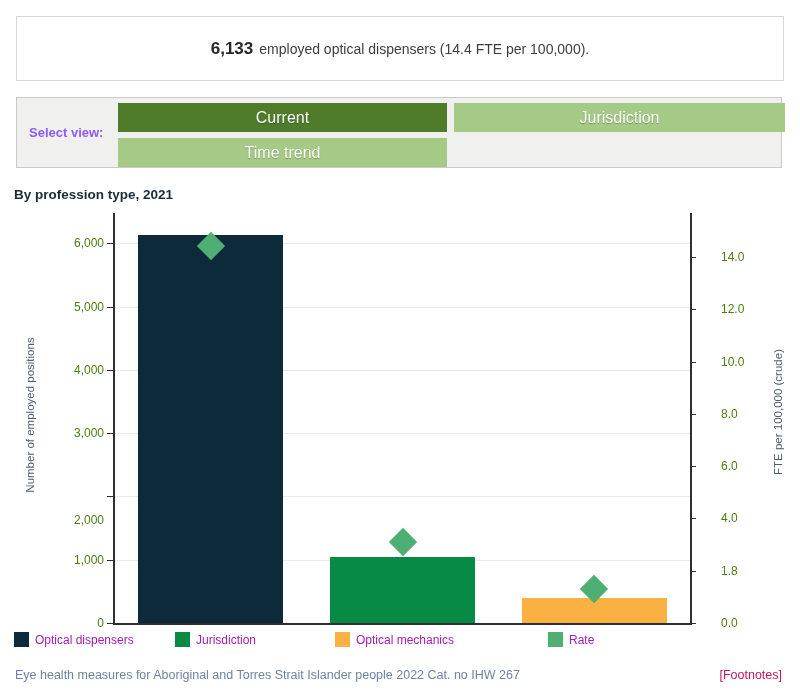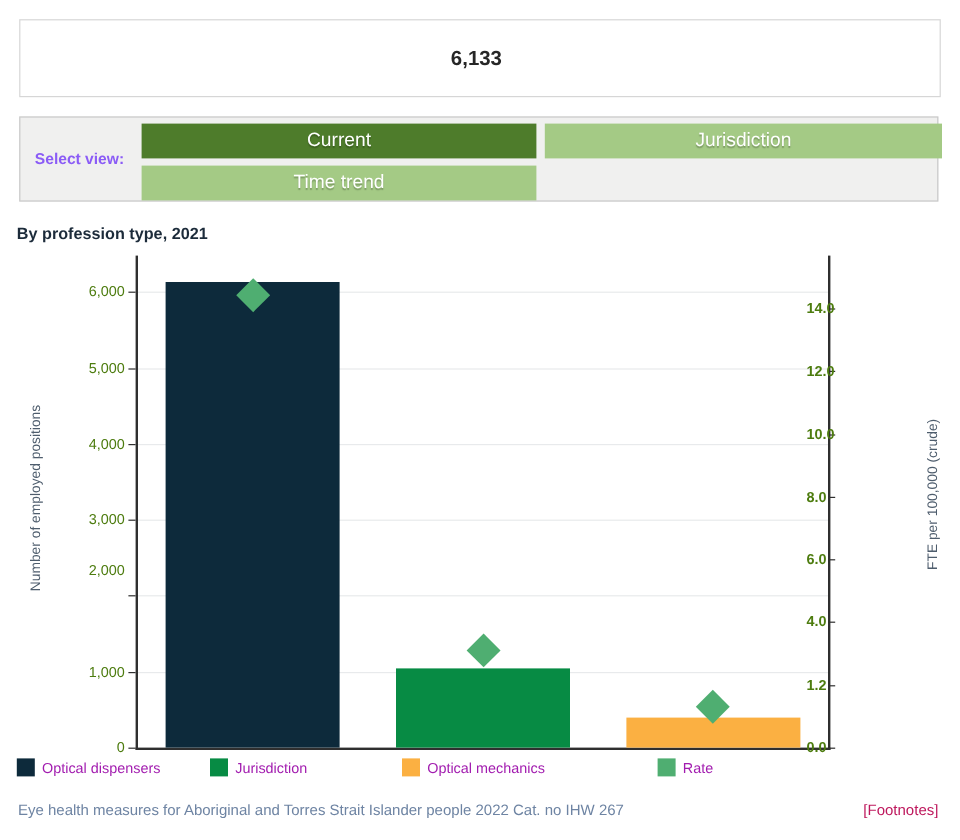--- a/index.html
+++ b/index.html
@@ -47,21 +47,21 @@
     box-sizing:content-box;background:#ffffff;
   }
   .gridline{position:absolute;left:0;width:100%;height:1px;background:#e8eaec;}
   .bar{position:absolute;bottom:0;cursor:pointer;}
   .diamond{position:absolute;width:20px;height:20px;transform:rotate(45deg);cursor:pointer;}
   .tick-mark{position:absolute;height:1px;width:6px;background:#2f2f2f;}
   .tick-label{
     position:absolute;font-size:12px;color:#4d7c0f;line-height:14px;
   }
   .tick-label.left{text-align:right;width:104px;left:0;}
-  .tick-label.right{text-align:center;left:672px;font-weight:bold;}
+  .tick-label.right{text-align:center;left:721px;}
   .axis-caption{
     position:absolute;font-size:11.5px;color:#4e5d6d;white-space:nowrap;
     transform:translate(-50%,-50%) rotate(-90deg);
   }
   
   .legend-item{position:absolute;top:632px;display:flex;align-items:center;cursor:pointer;}
   .legend-swatch{width:15px;height:15px;margin-right:6px;flex:0 0 auto;}
   .legend-label{font-size:12px;color:#a21caf;white-space:nowrap;}
   
   .footer-source{
@@ -70,20 +70,21 @@
   .footnotes-link{
     position:absolute;right:18px;top:668px;font-size:12.5px;color:#be185d;
     text-decoration:none;cursor:pointer;margin-left:48px;
   }
 </style>
 </head>
 <body>
 
 <div class="banner">
   <span class="banner-value">6,133</span>
+  <span class="banner-text">employed optical dispensers (14.4 FTE per 100,000).</span>
 </div>
 
 <div class="select-view">
   <div class="select-view-label">Select view:</div>
   <div class="view-buttons" id="view-buttons">
       <div class="view-btn selected">Current</div>
       <div class="view-btn unselected">Jurisdiction</div>
       <div class="view-btn unselected">Time trend</div>
     </div>
 </div>
@@ -104,33 +105,33 @@
     <div class="diamond" style="left: 85.8333px; top: 23.4694px; background: rgb(79, 174, 113);"></div>
     <div class="diamond" style="left: 277.5px; top: 318.941px; background: rgb(79, 174, 113);"></div>
     <div class="diamond" style="left: 469.167px; top: 366.008px; background: rgb(79, 174, 113);"></div>
   </div>
 <div id="axis-layer">
     <div class="tick-mark" style="left: 107px; top: 623px;"></div>
     <div class="tick-label left" style="top: 616px;">0</div>
     <div class="tick-mark" style="left: 107px; top: 559.728px;"></div>
     <div class="tick-label left" style="top: 552.728px;">1,000</div>
     <div class="tick-mark" style="left: 107px; top: 496.457px;"></div>
-    <div class="tick-label left" style="top: 468px;">2,000</div>
+    <div class="tick-label left" style="top: 513px;">2,000</div>
     <div class="tick-mark" style="left: 107px; top: 433.185px;"></div>
     <div class="tick-label left" style="top: 426.185px;">3,000</div>
     <div class="tick-mark" style="left: 107px; top: 369.914px;"></div>
     <div class="tick-label left" style="top: 362.914px;">4,000</div>
     <div class="tick-mark" style="left: 107px; top: 306.642px;"></div>
     <div class="tick-label left" style="top: 299.642px;">5,000</div>
     <div class="tick-mark" style="left: 107px; top: 243.37px;"></div>
     <div class="tick-label left" style="top: 236.37px;">6,000</div>
     <div class="tick-mark" style="left: 690px; top: 623px;"></div>
     <div class="tick-label right" style="top: 616px;">0.0</div>
     <div class="tick-mark" style="left: 690px; top: 570.704px;"></div>
-    <div class="tick-label right" style="top: 563.704px;">1.2</div>
+    <div class="tick-label right" style="top: 563.704px;">1.8</div>
     <div class="tick-mark" style="left: 690px; top: 518.408px;"></div>
     <div class="tick-label right" style="top: 511.408px;">4.0</div>
     <div class="tick-mark" style="left: 690px; top: 466.112px;"></div>
     <div class="tick-label right" style="top: 459.112px;">6.0</div>
     <div class="tick-mark" style="left: 690px; top: 413.816px;"></div>
     <div class="tick-label right" style="top: 406.816px;">8.0</div>
     <div class="tick-mark" style="left: 690px; top: 361.52px;"></div>
     <div class="tick-label right" style="top: 354.52px;">10.0</div>
     <div class="tick-mark" style="left: 690px; top: 309.224px;"></div>
     <div class="tick-label right" style="top: 302.224px;">12.0</div>

